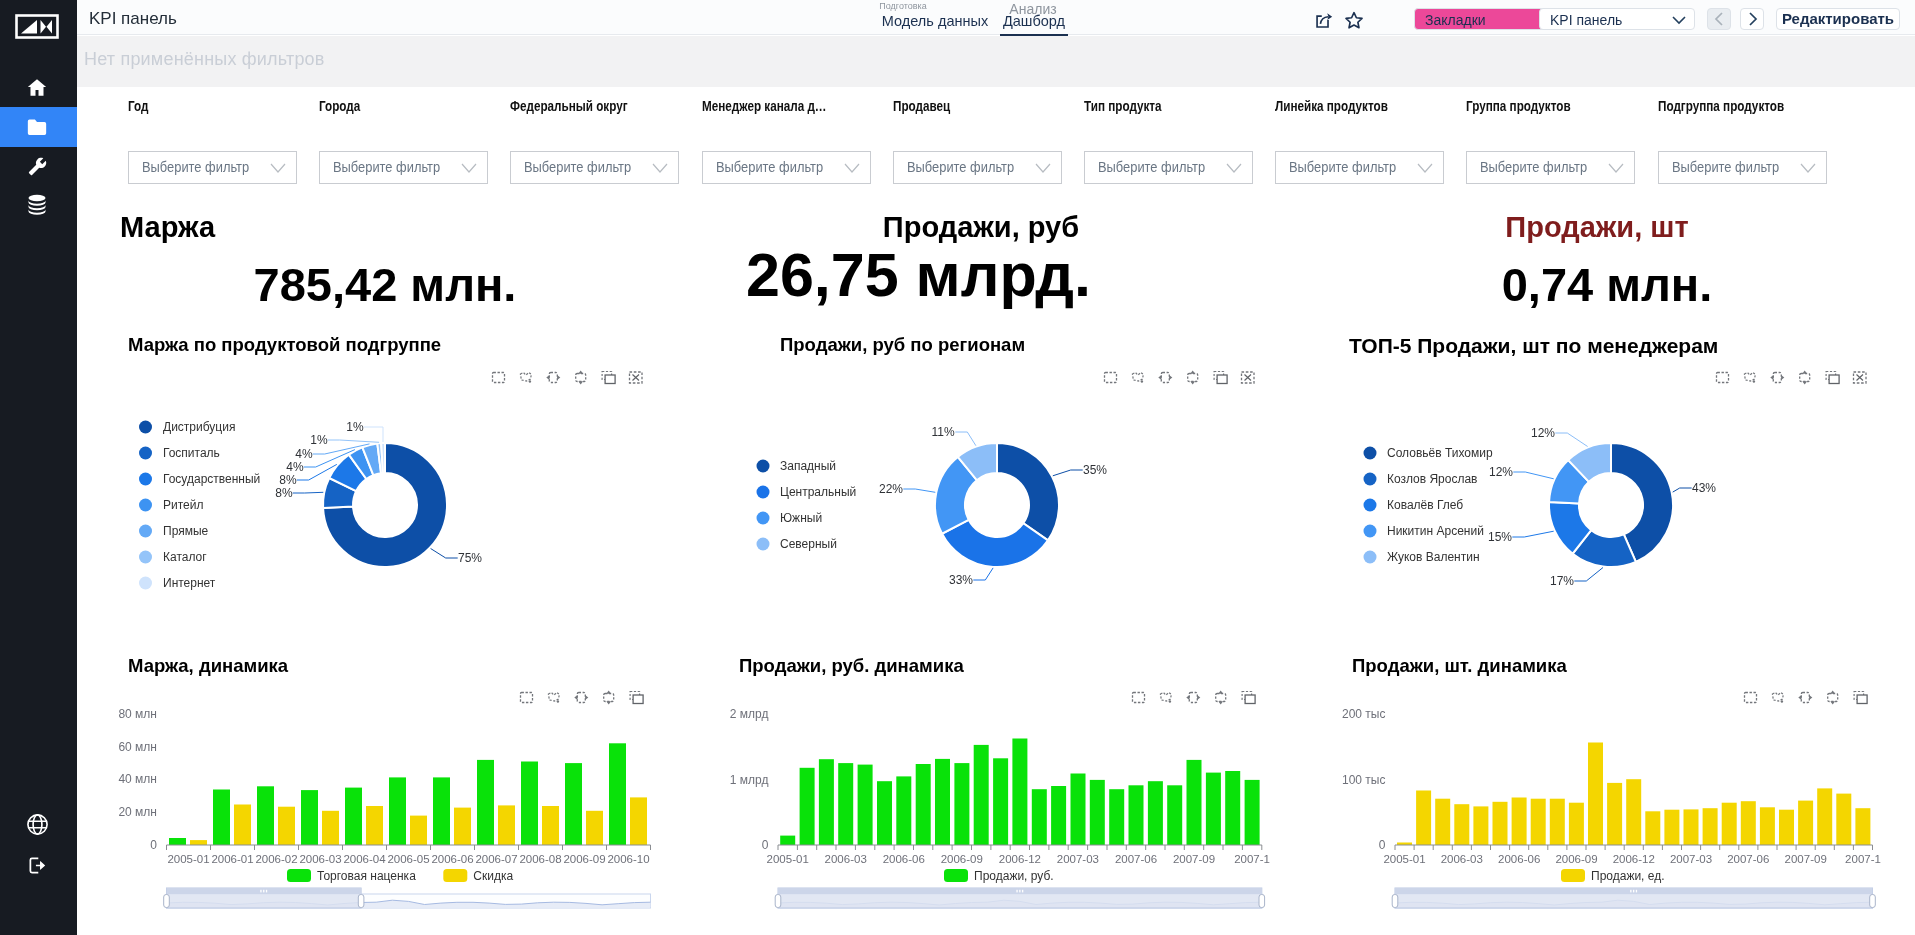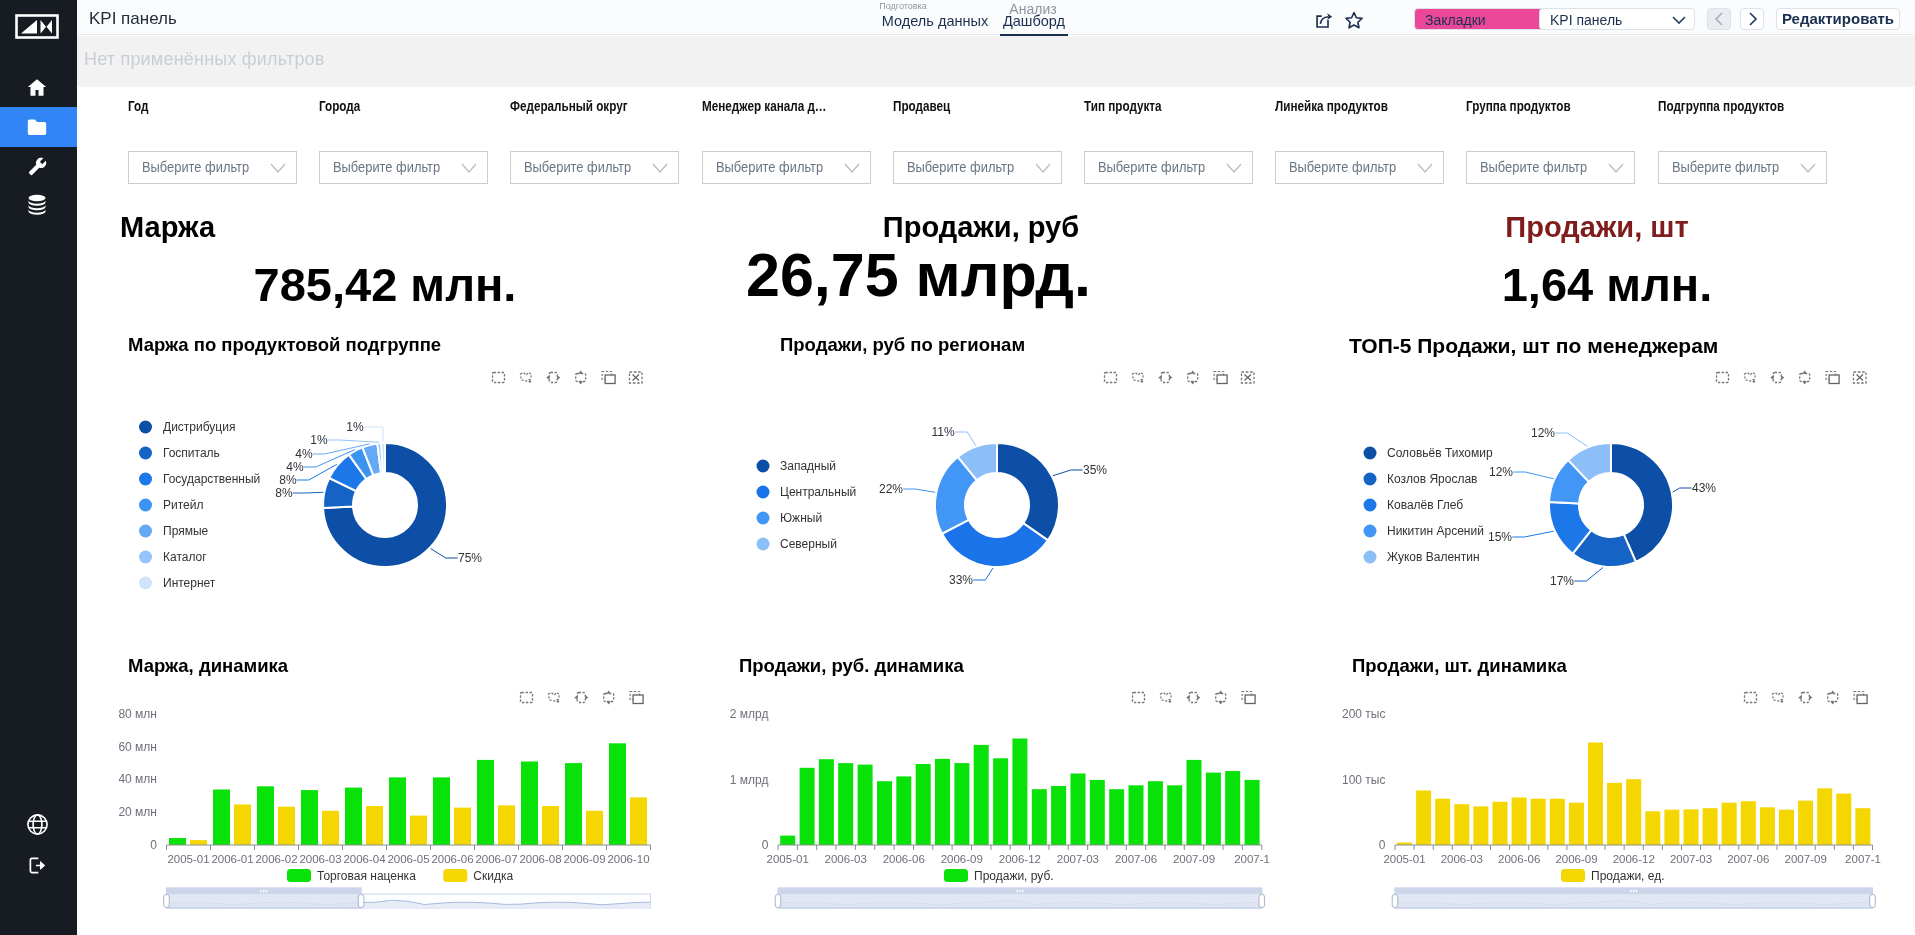--- a/index.html
+++ b/index.html
@@ -135,21 +135,21 @@
     <span style="position:absolute;left:13px;top:7px;font-size:14px;color:#6a7684;transform:scaleX(0.92);transform-origin:0 0;white-space:nowrap;">Выберите фильтр</span>
     <svg width="16" height="12" style="position:absolute;right:10px;top:11px">
       <path d="M1 1 L8 9 L15 1" fill="none" stroke="#b7bcc2" stroke-width="1.2"></path>
     </svg>
   </div>
 <div style="position:absolute;left:120px;top:211px;width:500px;text-align:left;font-size:29px;font-weight:bold;color:#000;">Маржа</div>
 <div style="position:absolute;left:135px;top:261px;width:500px;text-align:center;font-size:47px;font-weight:bold;color:#000;line-height:47px;">785,42 млн.</div>
 <div style="position:absolute;left:731px;top:211px;width:500px;text-align:center;font-size:29px;font-weight:bold;color:#000;">Продажи, руб</div>
 <div style="position:absolute;left:746px;top:252px;width:500px;text-align:left;font-size:61px;font-weight:bold;color:#000;line-height:47px;">26,75 млрд.</div>
 <div style="position:absolute;left:1347px;top:211px;width:500px;text-align:center;font-size:29px;font-weight:bold;color:#7f1d1d;">Продажи, шт</div>
-<div style="position:absolute;left:1357px;top:261px;width:500px;text-align:center;font-size:47px;font-weight:bold;color:#000;line-height:47px;">1,64 млн.</div>
+<div style="position:absolute;left:1357px;top:261px;width:500px;text-align:center;font-size:47px;font-weight:bold;color:#000;line-height:47px;">0,74 млн.</div>
 <div style="position:absolute;left:128px;top:334px;font-size:18.5px;font-weight:bold;color:#000;white-space:nowrap;text-align:center;">Маржа по продуктовой подгруппе</div>
 <div style="position:absolute;left:740px;top:334px;font-size:18.5px;font-weight:bold;color:#000;white-space:nowrap;margin-left:40px;">Продажи, руб по регионам</div>
 <div style="position:absolute;left:1349px;top:334px;font-size:21px;font-weight:bold;color:#000;white-space:nowrap;">ТОП-5 Продажи, шт по менеджерам</div>
 <svg width="1915" height="300" viewBox="0 355 1915 300" style="position:absolute;left:0;top:355px" font-family="Liberation Sans, sans-serif">
     <rect x="492.5" y="372.5" width="12" height="10" rx="1" fill="none" stroke="#73767b" stroke-width="1.3" stroke-dasharray="2.4,1.6"></rect>
     <path d="M520.4 374 L523.4 372.5 L525.9 375 L528.9 372.5 L531.4 374.5 L530.4 379 L526.4 381 L521.4 380 Z" fill="none" stroke="#73767b" stroke-width="1.2" stroke-dasharray="2.2,1.5"></path>
     <circle cx="529.9" cy="381.5" r="1.2" fill="#73767b"></circle>
     <rect x="549.3" y="372.5" width="8" height="10" rx="1.5" fill="none" stroke="#73767b" stroke-width="1.3" stroke-dasharray="2.2,1.6"></rect>
     <path d="M546.3 377.5 l3.2 -2.4 v4.8 Z" fill="#73767b"></path>
     <path d="M560.3 377.5 l-3.2 -2.4 v4.8 Z" fill="#73767b"></path>

